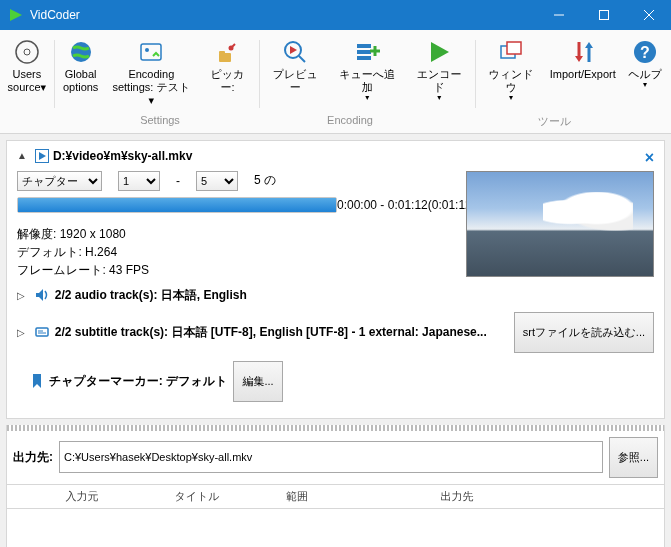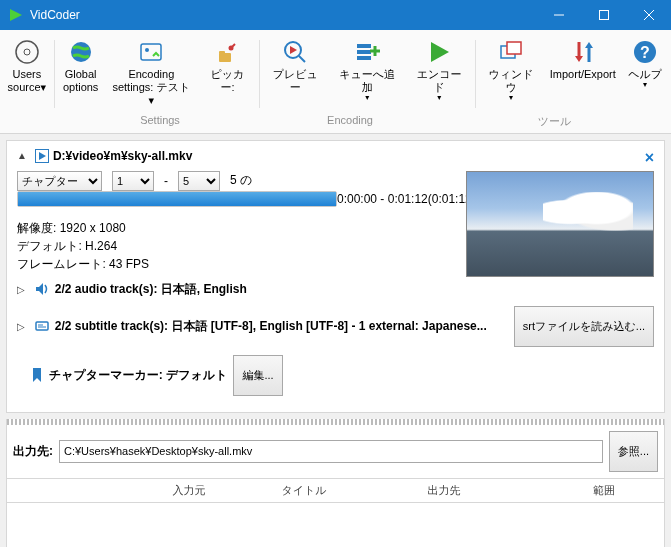--- a/index.html
+++ b/index.html
@@ -54,21 +54,21 @@
   .tb-group-label { flex: 1; text-align: center; }
   .content {
     background: #fff;
     margin: 6px;
     border: 1px solid #d7d7d7;
     padding: 8px 10px;
     position: relative;
   }
   .row-file { display: flex; align-items: center; gap: 4px; margin-bottom: 8px; }
   .close-x { position: absolute; top: 8px; right: 10px; color: #1979ca; font-size: 16px; font-weight: bold; cursor: pointer; }
-  .chapter-row { display: flex; align-items: center; gap: 10px; }
+  .chapter-row { display: flex; align-items: center; gap: 16px; margin-bottom: 6px; }
   select {
     font-family: inherit; font-size: 11px;
     border: 1px solid #a8a8a8;
     background: linear-gradient(#fff,#ececec);
     height: 20px;
   }
   .progress {
     height: 16px; width: 320px;
     background: linear-gradient(#e8e8e8,#f4f4f4);
     border: 1px solid #c8c8c8;
@@ -104,27 +104,27 @@
     font-size: 11px;
   }
   .output-row {
     display:flex; align-items:center; gap:6px;
     background:#fff; margin:0 6px; padding:6px;
     border: 1px solid #d7d7d7; border-top: none;
   }
   .output-path {
     flex:1; border:1px solid #a8a8a8;
     padding:2px 4px; font-family: inherit; font-size: 11px;
-    height: 23px;
+    height: 32px;
   }
   .table-head {
     display:flex; background:#fff; margin:0 6px;
     border:1px solid #d7d7d7; border-top: none;
     padding: 4px 0;
-    font-size:11px; color:#444;justify-content:flex-end;
+    font-size:11px; color:#444;
   }
   .th { text-align:center; }
   .grip { margin: 0 6px; height:6px; background: repeating-linear-gradient(90deg,#bbb,#bbb 2px,#fff 2px,#fff 4px); border-left:1px solid #d7d7d7; border-right:1px solid #d7d7d7;}
   .drop { font-size:8px; position:relative; top:-1px;}
   .filename { font-weight: bold; }
 </style>
 </head>
 <body>
 
 <div class="titlebar">
@@ -322,16 +322,16 @@
 
 <div class="output-row">
   <span style="font-weight:bold">出力先:</span>
   <input class="output-path" value="C:¥Users¥hasek¥Desktop¥sky-all.mkv" style="">
   <button class="btn">参照...</button>
 </div>
 
 <div class="table-head">
   <div class="th" style="width:150px">入力元</div>
   <div class="th" style="width:80px">タイトル</div>
+  <div class="th" style="width:120px">範囲</div>
   <div class="th" style="width:200px">出力先</div>
-  <div class="th" style="width:120px">範囲</div>
 </div>
 <div style="background:#fff;margin:0 6px;border:1px solid #d7d7d7;border-top:none;height:60px"></div>
 
 </body></html>

